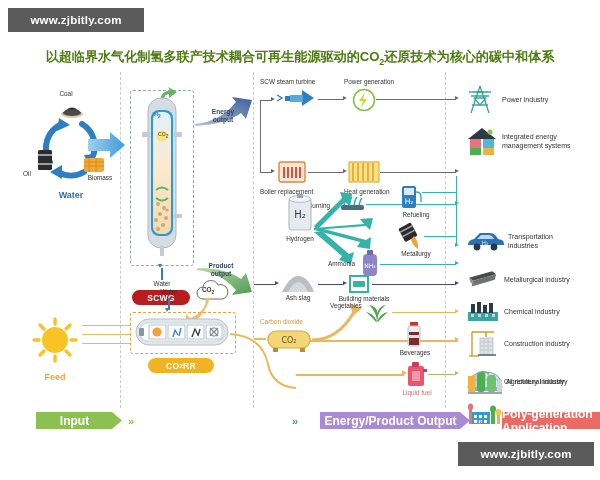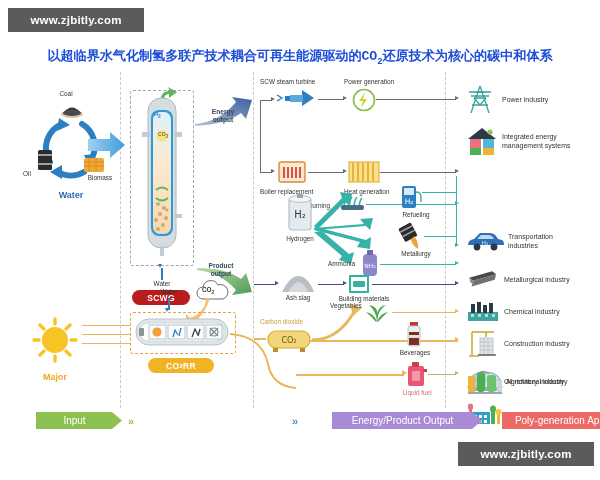--- a/index.html
+++ b/index.html
@@ -10,22 +10,22 @@
   
   .watermark{position:absolute;background:#5b5b5b;color:#fff;
     font-size:11.5px;font-weight:bold;letter-spacing:.2px;
     display:flex;align-items:center;justify-content:center;}
   #wm-top{left:8px;top:8px;width:136px;height:24px;}
   #wm-bottom{left:458px;top:442px;width:136px;height:24px;}
 
   
   #title-bar{position:absolute;left:8px;top:44px;width:584px;height:26px;
     display:flex;align-items:center;justify-content:center;}
-  #title-text{font-size:13.2px;font-weight:bold;color:#1d4ed8;
-    white-space:nowrap;letter-spacing:-.1px;font-family:Liberation Mono, monospace;}
+  #title-text{font-size:13.2px;font-weight:bold;color:#4d7c0f;
+    white-space:nowrap;letter-spacing:-.1px;}
   #title-text sub{font-size:9px;}
 
   
   #canvas{position:absolute;left:8px;top:72px;width:584px;height:336px;
     background:#fff;}
 
   
   .vdiv{position:absolute;top:0;width:0;height:336px;
     border-left:1px dashed #c9c9c9;}
 
@@ -60,22 +60,22 @@
   .ah{position:absolute;width:0;height:0;border-style:solid;}
   .ah.r{border-width:2.6px 0 2.6px 4.2px;border-color:transparent transparent transparent #6b6b6b;}
   .ah.r.teal{border-left-color:#35b3a8;}
   .ah.r.navy{border-left-color:#4a4a7a;}
   .ah.r.amber{border-left-color:#e8b95c;}
   .ah.r.lgreen{border-left-color:#9fc26a;}
   .ah.d{border-width:4.2px 2.6px 0 2.6px;border-color:#2d7fc1 transparent transparent transparent;}
 
   
   #legend{position:absolute;left:8px;top:412px;width:584px;height:22px;}
-  .lgchip{position:absolute;height:17px;color:#fff;font-size:10px;
-    font-weight:normal;display:flex;align-items:center;justify-content:center;
+  .lgchip{position:absolute;height:17px;color:#fff;font-size:12px;
+    font-weight:bold;display:flex;align-items:center;justify-content:center;
     padding-right:9px;box-sizing:border-box;
     clip-path:polygon(0 0, calc(100% - 10px) 0, 100% 50%, calc(100% - 10px) 100%, 0 100%);}
   .chev{position:absolute;top:3px;font-size:11px;font-weight:bold;
     letter-spacing:-2px;}
 </style>
 </head>
 <body>
 
 <div id="stage">
 
@@ -137,21 +137,21 @@
             <line x1="33" y1="46" x2="33" y2="51"></line>
           <line x1="12" y1="30" x2="17" y2="30"></line>
             <line x1="49" y1="30" x2="54" y2="30"></line>
           <line x1="18" y1="15" x2="22" y2="19"></line>
             <line x1="44" y1="41" x2="48" y2="45"></line>
           <line x1="18" y1="45" x2="22" y2="41"></line>
             <line x1="44" y1="19" x2="48" y2="15"></line>
         </g>
       </g>
     </svg>
-    <div class="lbl c" style="left:18px;top:300px;width:58px;font-size:9px;color:#f0a623;font-weight:bold">Major</div>
+    <div class="lbl c" style="left:18px;top:300px;width:58px;font-size:9px;color:#f0a623;font-weight:bold">Feed</div>
 
     <div class="ln h amber" style="left:74px;top:253px;width:48px;border-top-style:solid"></div>
     <div class="ln h amber" style="left:74px;top:262px;width:48px"></div>
     <div class="ln h amber" style="left:74px;top:271px;width:48px"></div>
 
     <div class="dashbox" style="left:122px;top:18px;width:62px;height:174px"></div>
     <svg style="position:absolute;left:134px;top:14px" width="40" height="180" viewBox="0 0 40 180">
       <defs>
         <linearGradient id="rx" x1="0" y1="0" x2="0" y2="1">
           <stop offset="0" stop-color="#dff1fb"></stop>
@@ -566,18 +566,18 @@
     <rect x="31" y="12" width="5" height="12" fill="#cfd6da"></rect>
     <path d="M11,6 q6,-5 12,0" stroke="#8d9aa3" stroke-width="1.4" fill="none"></path>
     <rect x="2" y="24" width="34" height="2" fill="#9aa6ad"></rect>
   </svg>
   <div class="lbl" style="left:504px;top:378px;font-size:7px;position:absolute">Oil refinery industry</div>
 
   <div id="legend">
     <div class="lgchip" style="left:28px;top:0;width:86px;background:#8cc152">Input</div>
     <div class="chev" style="left:120px;color:#8cc152">»</div>
     <div class="chev" style="left:284px;color:#4a90c4">»</div>
-    <div class="lgchip" style="left:324px;top:0;width:150px;background:#a98ad4">Energy/Product  Output</div>
+    <div class="lgchip" style="left:312px;top:0;width:150px;background:#a98ad4">Energy/Product  Output</div>
     <div class="chev" style="left:468px;color:#a98ad4">»</div>
     <div class="lgchip" style="left:494px;top:0;width:156px;background:#ec6a65;clip-path:none">Poly-generation Application</div>
   </div>
 
 </div>
 
 </body></html>

